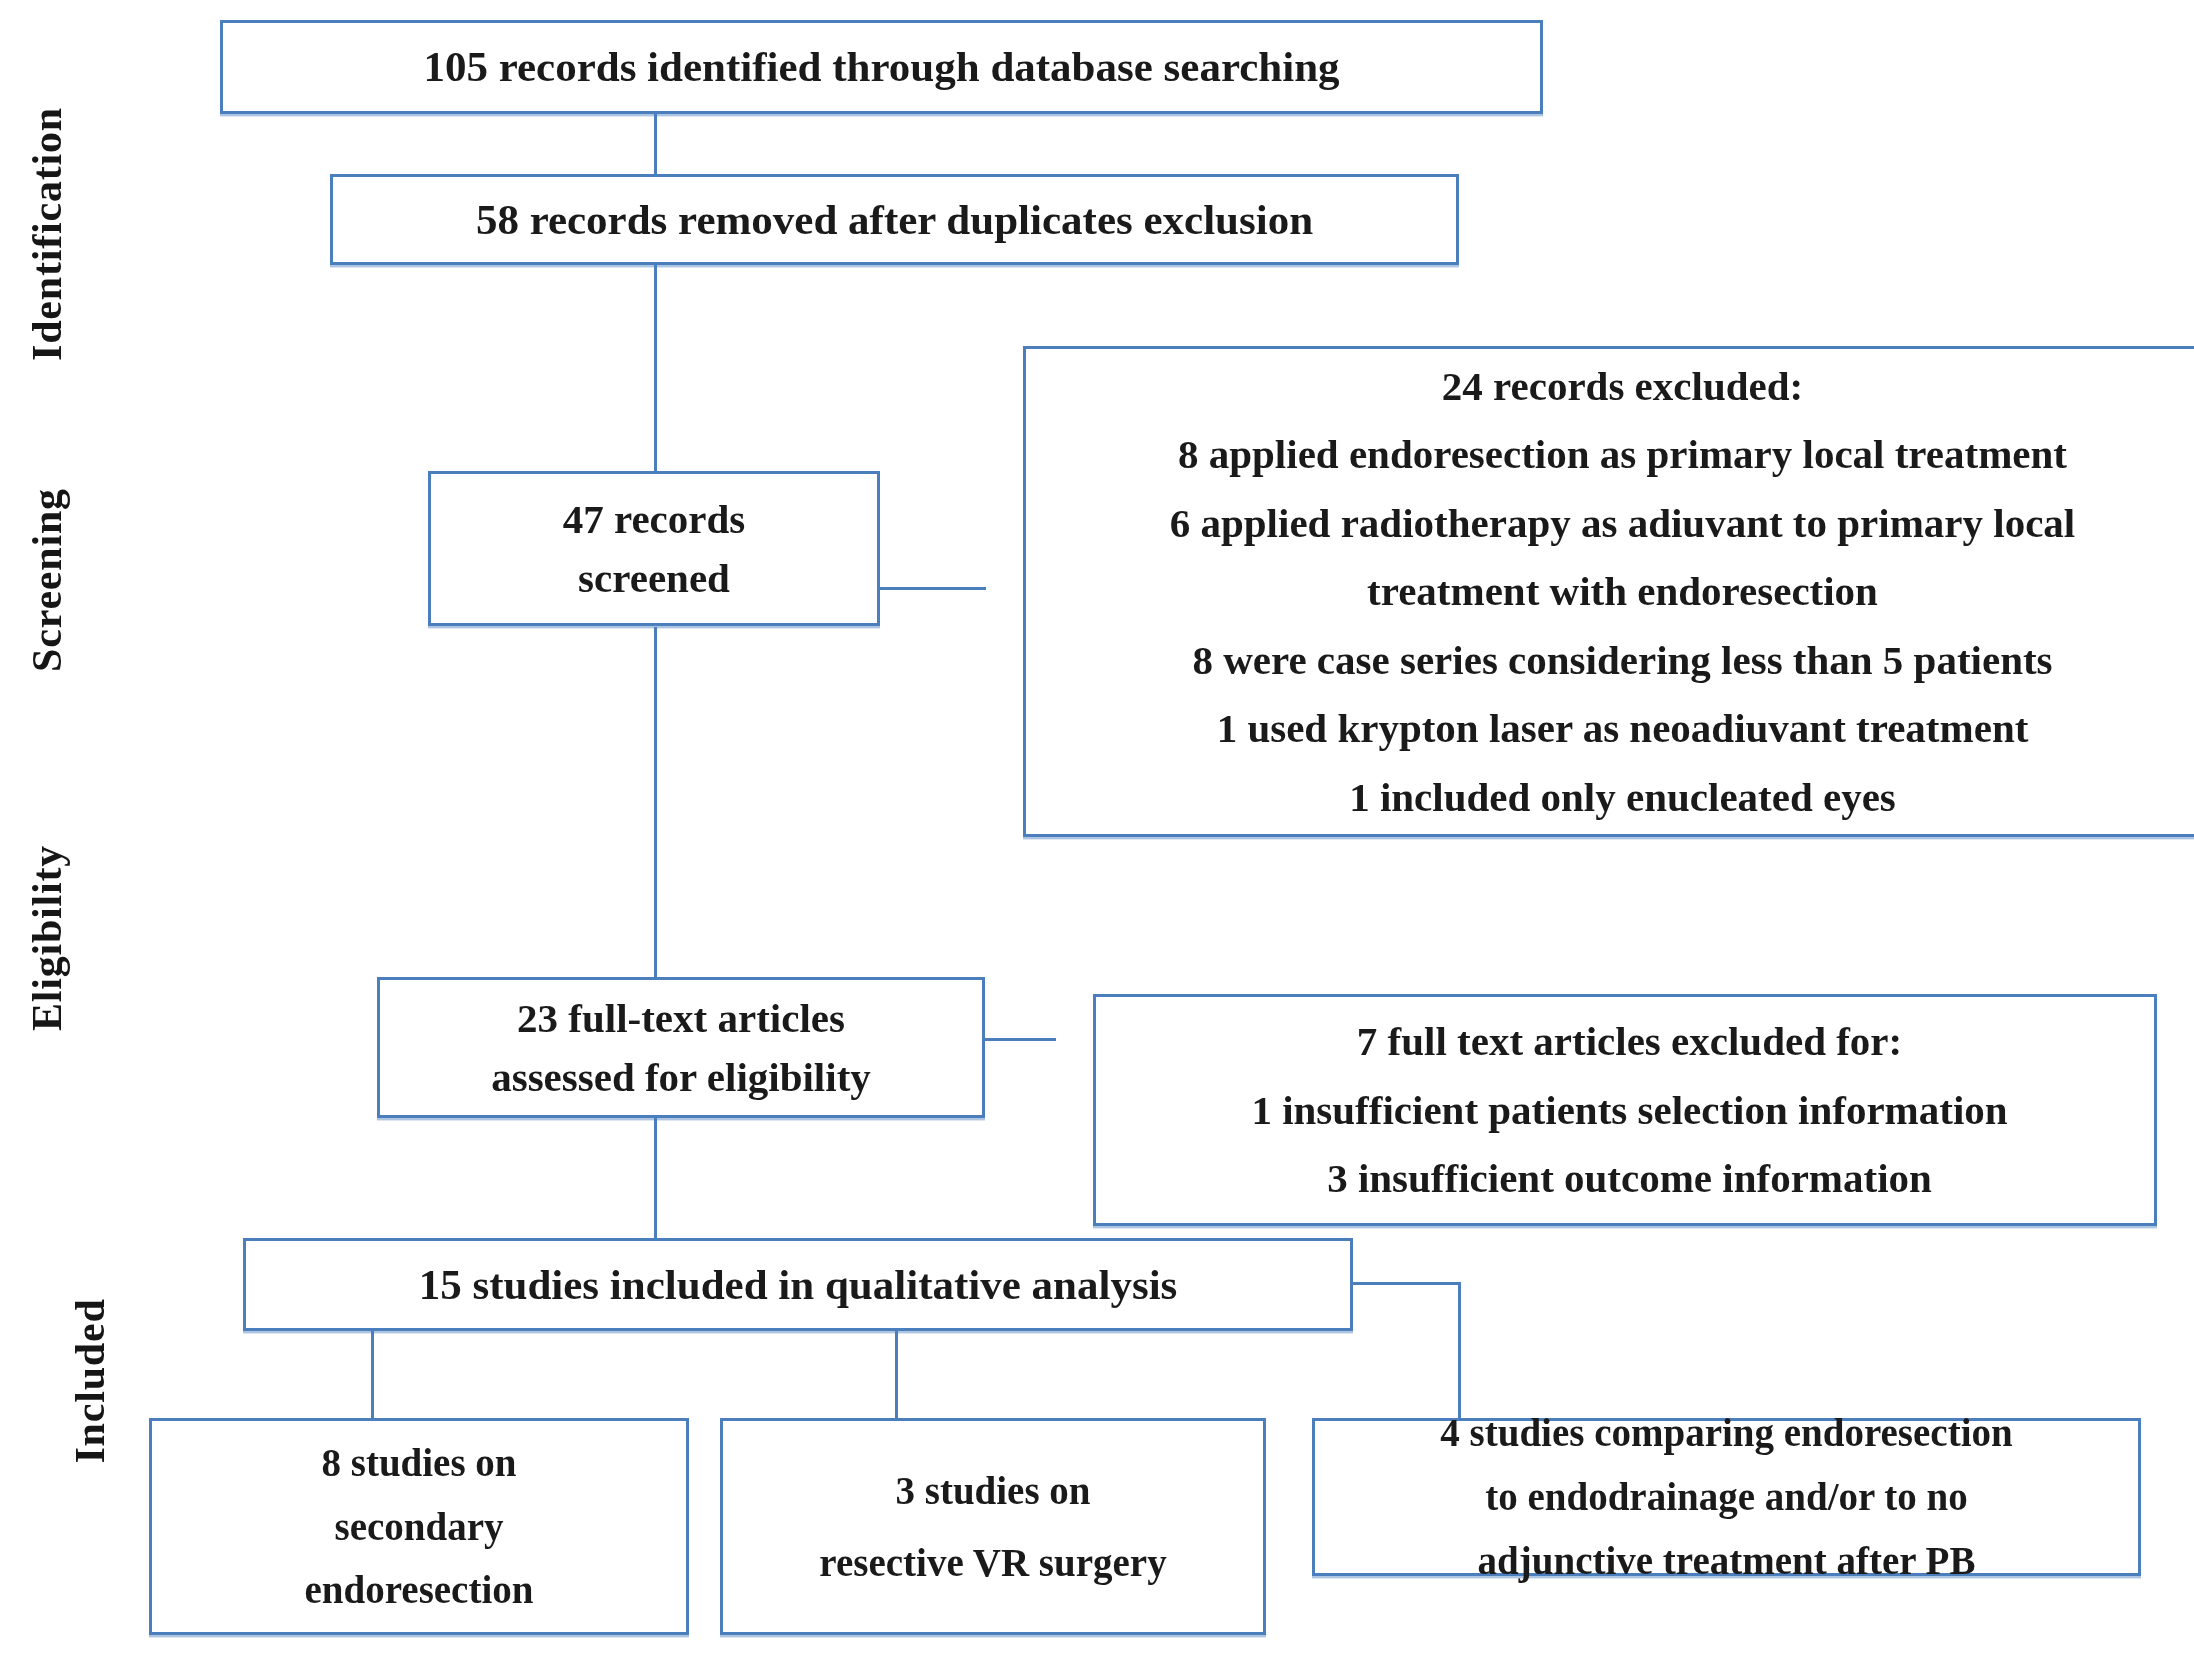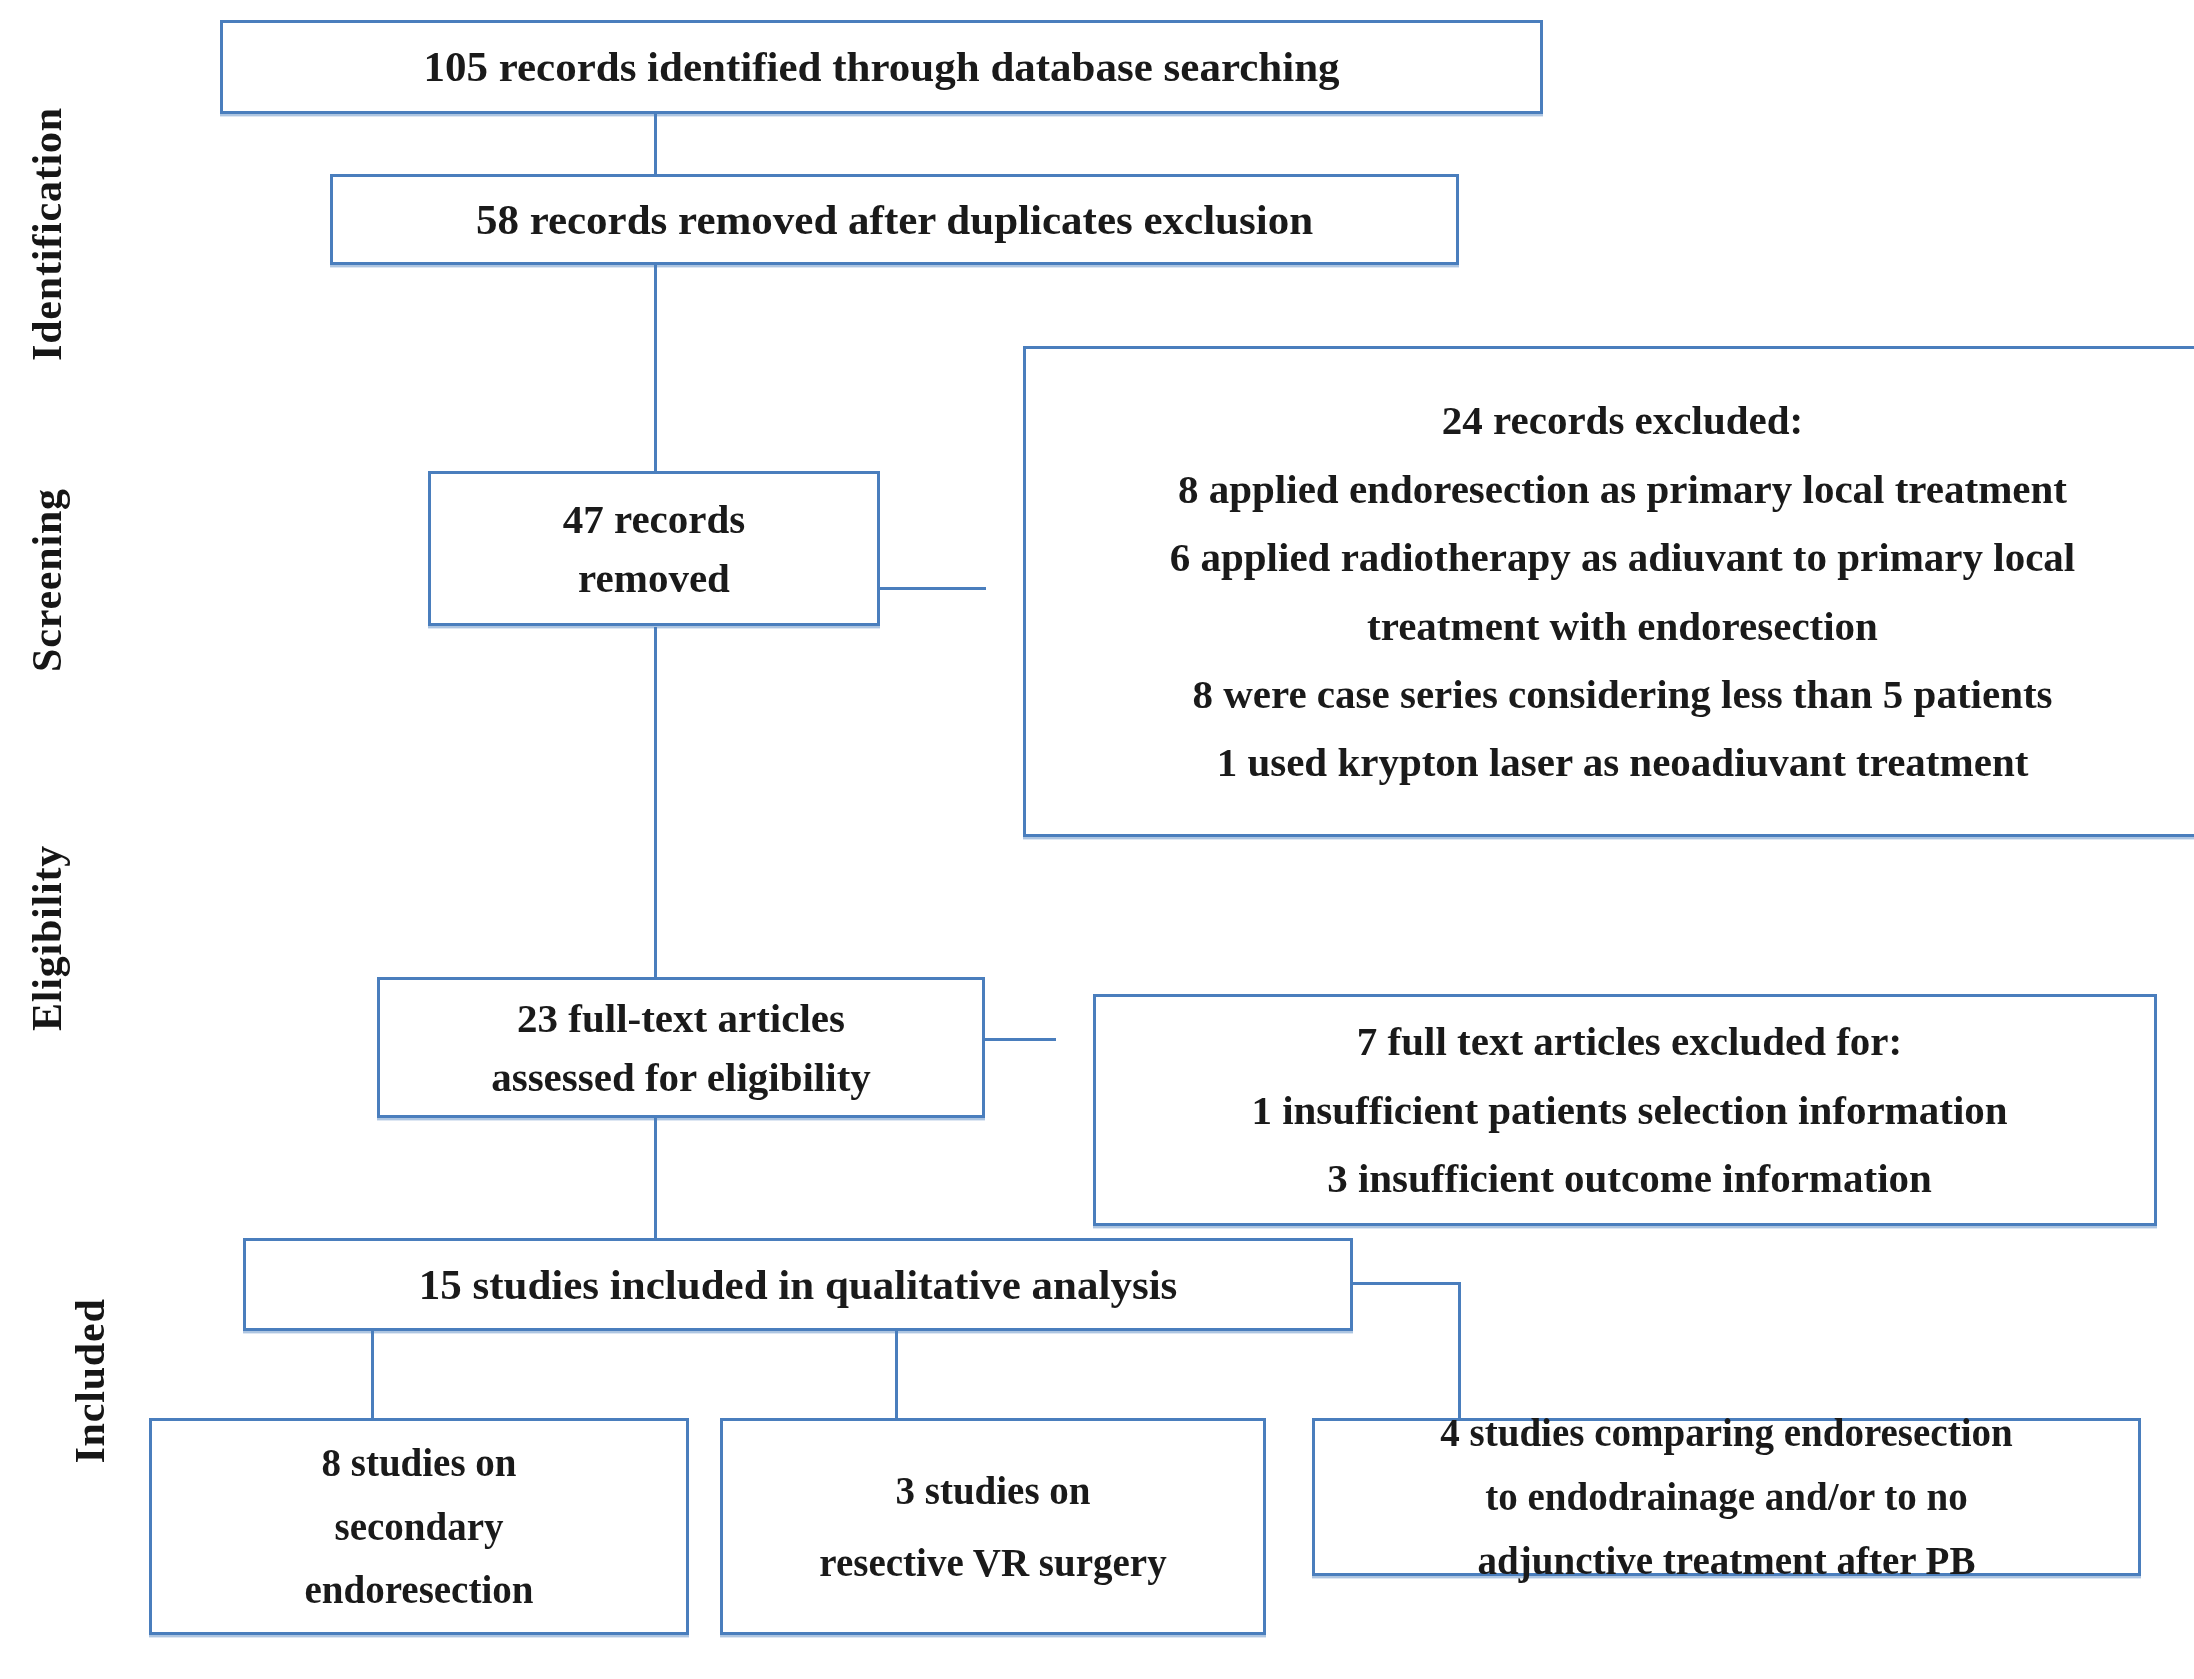--- a/index.html
+++ b/index.html
@@ -61,30 +61,31 @@
   <div class="box center fs-xl" style="left:220px;top:19.6px;width:1323px;height:94px;">
     <span>105 records identified through database searching</span>
   </div>
 
   <div class="box center fs-xl" style="left:330px;top:174px;width:1129px;height:91px;">
     <span>58 records removed after duplicates exclusion</span>
   </div>
 
   <div class="box center fs-m" style="left:428px;top:471px;width:452px;height:155px;">
     <span>47 records</span>
-    <span>removed</span>
+    <span>screened</span>
   </div>
 
   <div class="box left fs-l" style="left:986px;top:346px;width:1190px;height:491px;">
     <span>24 records excluded:</span>
     <span>8 applied endoresection as primary local treatment</span>
     <span>6 applied radiotherapy as adiuvant to primary local</span>
     <span>treatment with endoresection</span>
     <span>8 were case series considering less than 5 patients</span>
     <span>1 used krypton laser as neoadiuvant treatment</span>
+    <span>1 included only enucleated eyes</span>
   </div>
 
   <div class="box center fs-m" style="left:377px;top:977px;width:608px;height:141px;">
     <span>23 full-text articles</span>
     <span>assessed for eligibility</span>
   </div>
 
   <div class="box left fs-l" style="left:1056px;top:994px;width:1064px;height:232px;">
     <span>7 full text articles excluded for:</span>
     <span>1 insufficient patients selection information</span>

